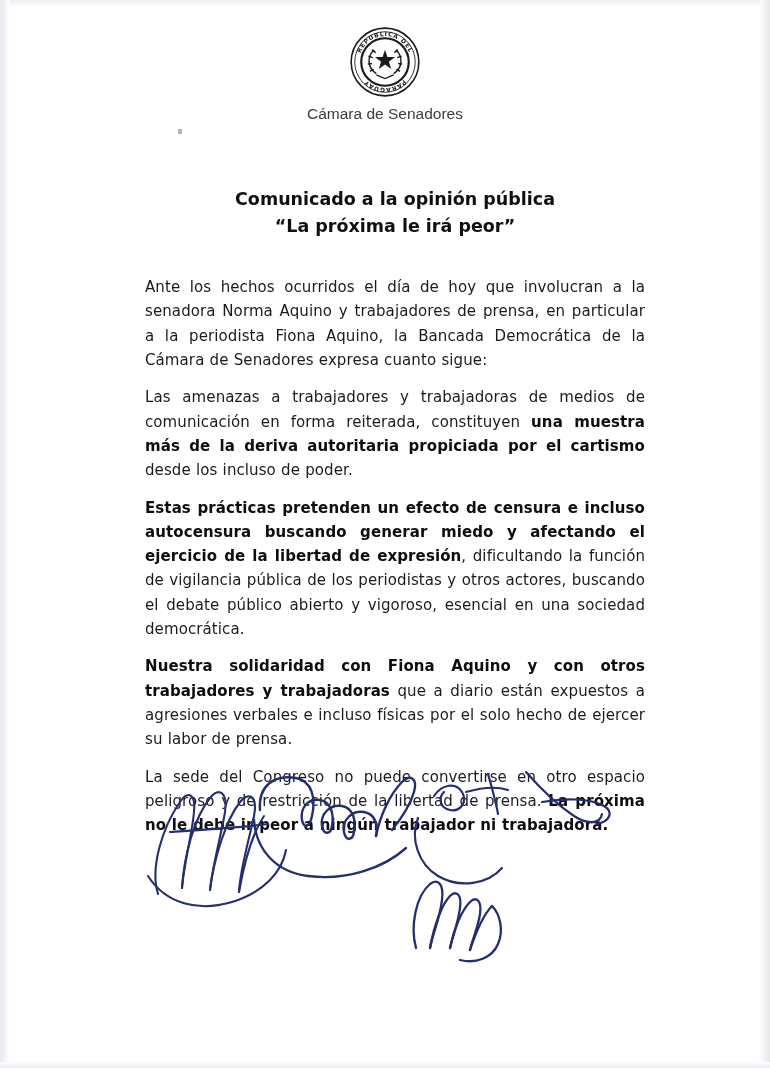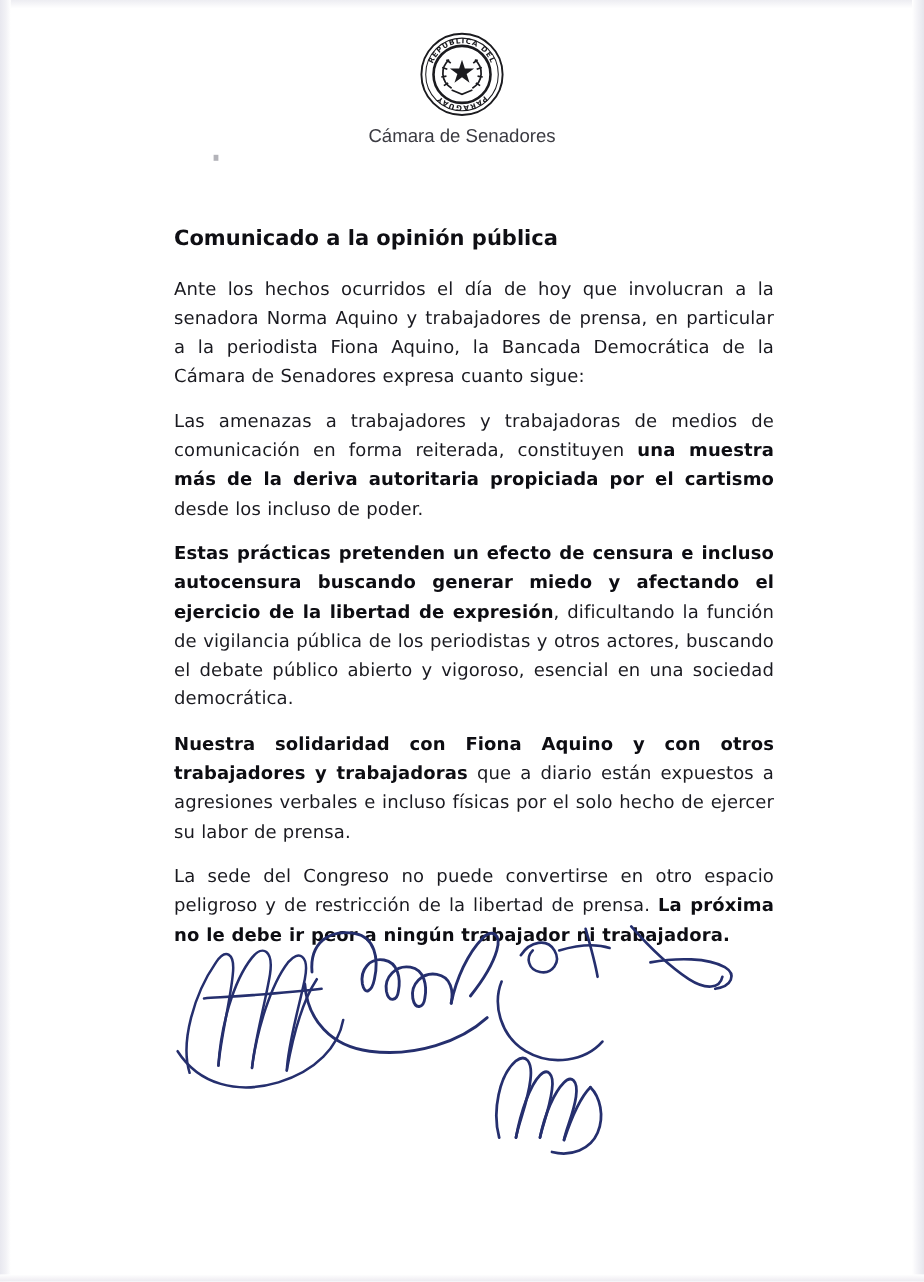--- a/index.html
+++ b/index.html
@@ -89,25 +89,26 @@
   }
 
   
   .doc-body {
     position: absolute;
     left: 145px;
     top: 186px;
     width: 500px;
   }
   .headline {
+    text-align: center;
     font-size: 17.5px;
     font-weight: 700;
     color: #0f0f14;
     line-height: 1.52;
-    margin-bottom: 16px;
+    margin-bottom: 36px;
   }
   .headline .line2 { display: block; }
 
   p.para {
     font-size: 15px;
     line-height: 1.62;
     color: #1a1a20;
     text-align: justify;
     margin: 0 0 13px 0;
     letter-spacing: .1px;
@@ -167,20 +168,21 @@
       <path d="M50,33 L53.3,43.2 L64,43.2 L55.4,49.5 L58.7,59.7 L50,53.4 L41.3,59.7 L44.6,49.5 L36,43.2 L46.7,43.2 Z" fill="#1b1b1f"></path>
     </svg>
 
     <div class="org-sub">Cámara de Senadores</div>
   </div>
 
   <div class="doc-body">
 
     <div class="headline">
       <span>Comunicado a la opinión pública</span>
+      <span class="line2">“La próxima le irá peor”</span>
     </div>
 
     <div id="paragraphs">
         <p class="para"><span>Ante los hechos ocurridos el día de hoy que involucran a la senadora Norma Aquino y trabajadores de prensa, en particular a la periodista Fiona Aquino, la Bancada Democrática de la Cámara de Senadores expresa cuanto sigue:</span></p>
         <p class="para"><span>Las amenazas a trabajadores y trabajadoras de medios de comunicación en forma reiterada, constituyen </span><strong>una muestra más de la deriva autoritaria propiciada por el cartismo</strong><span> desde los incluso de poder.</span></p>
         <p class="para"><strong>Estas prácticas pretenden un efecto de censura e incluso autocensura buscando generar miedo y afectando el ejercicio de la libertad de expresión</strong><span>, dificultando la función de vigilancia pública de los periodistas y otros actores, buscando el debate público abierto y vigoroso, esencial en una sociedad democrática.</span></p>
         <p class="para"><strong>Nuestra solidaridad con Fiona Aquino y con otros trabajadores y trabajadoras</strong><span> que a diario están expuestos a agresiones verbales e incluso físicas por el solo hecho de ejercer su labor de prensa.</span></p>
         <p class="para"><span>La sede del Congreso no puede convertirse en otro espacio peligroso y de restricción de la libertad de prensa. </span><strong>La próxima no le debe ir peor a ningún trabajador ni trabajadora.</strong></p>
       </div>
   </div>

